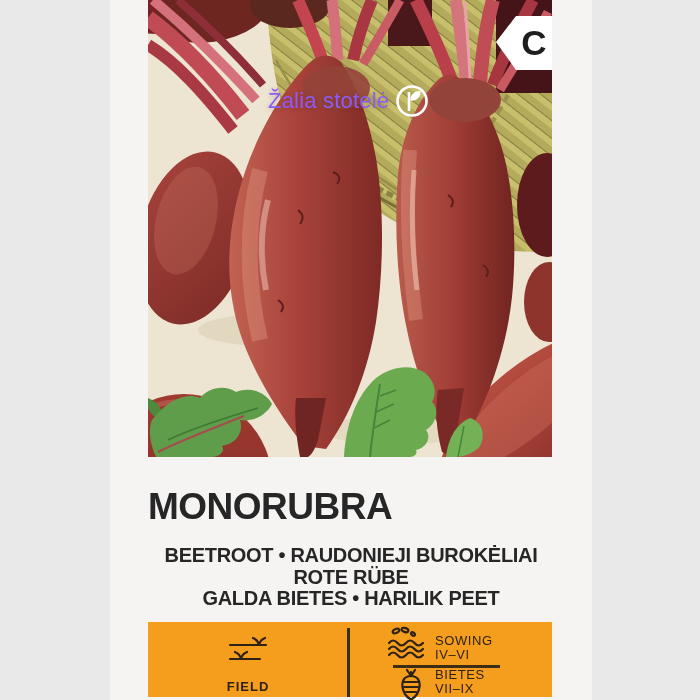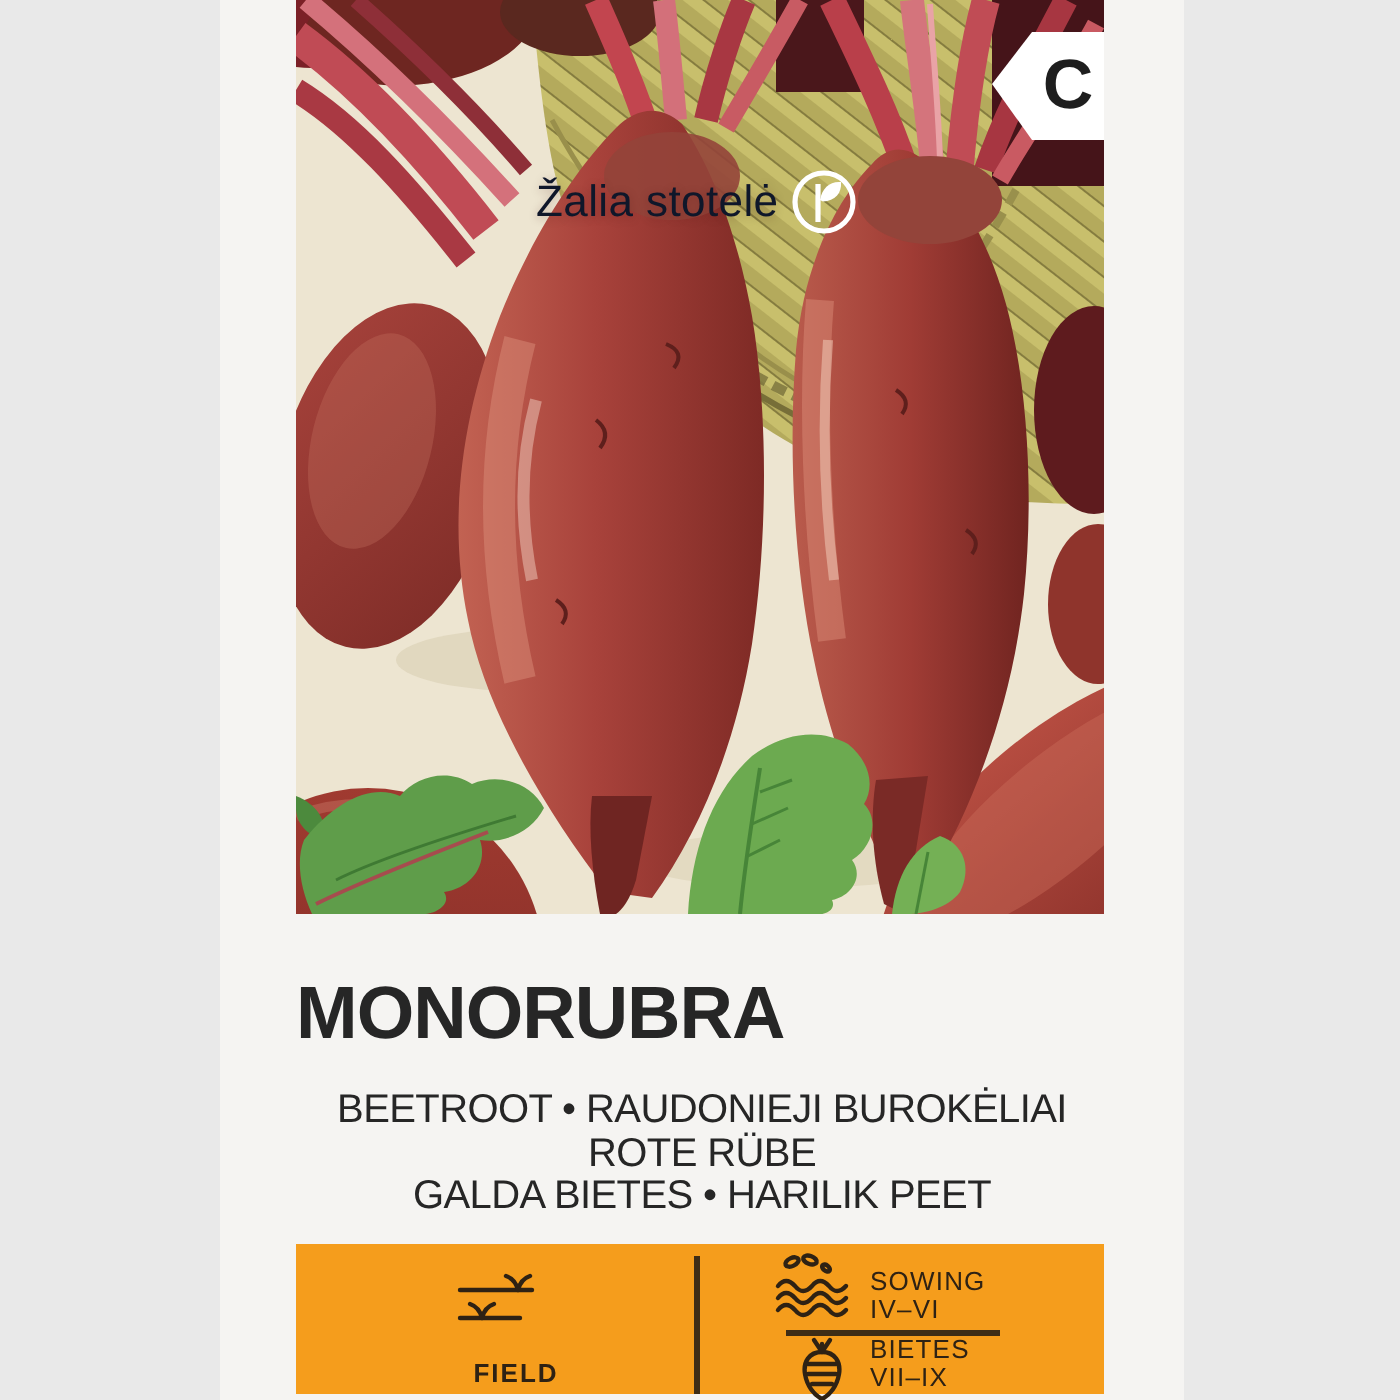--- a/index.html
+++ b/index.html
@@ -1,36 +1,36 @@
 <!DOCTYPE html>
 <html><head>
 <meta charset="utf-8">
 <style>
   html,body{margin:0;padding:0}
   .page{position:relative;width:700px;height:700px;background:#E9E9E9;overflow:hidden;
         font-family:"Liberation Sans","DejaVu Sans",sans-serif;}
   .packet{position:absolute;left:110px;top:0;width:482px;height:700px;background:#F5F4F2;}
   .photo{position:absolute;left:38px;top:0;width:404px;height:457px;overflow:hidden;}
   .photo svg{display:block;width:100%;height:100%;}
-  .brand{position:absolute;left:158px;top:84px;display:flex;align-items:center;gap:6px;color:#0f172a;}
+  .brand{position:absolute;left:158px;top:84px;display:flex;align-items:center;gap:6px;color:#8b5cf6;}
   .brand-text{font-size:22px;font-weight:500;letter-spacing:.2px;text-shadow:0 1px 5px rgba(70,20,20,.25);}
   .brand-mark{width:34px;height:34px;display:block;}
   .badge{position:absolute;left:386px;top:16px;width:56px;height:54px;}
   .badge svg{position:absolute;left:0;top:0;}
   .badge-letter{position:absolute;left:20px;top:0;width:36px;height:54px;display:flex;align-items:center;
         justify-content:center;font-size:35px;font-weight:700;color:#1E1E1E;}
   .title{position:absolute;left:38px;top:486px;width:404px;margin:0;
         font-size:37px;font-weight:700;letter-spacing:-.5px;color:#262626;}
   .subtitles{position:absolute;left:0;top:545px;width:482px;text-align:center;
-        font-size:20px;font-weight:400;line-height:21.5px;letter-spacing:-.3px;color:#262626;}
+        font-size:20px;font-weight:700;line-height:21.5px;letter-spacing:-.3px;color:#262626;}
   .panel{position:absolute;left:38px;top:622px;width:404px;height:75px;background:#F59D1C;color:#2E2214;}
   .v-divider{position:absolute;left:199px;top:6px;width:3px;height:69px;background:#3E2D16;}
   .h-divider{position:absolute;left:245px;top:43px;width:107px;height:3px;background:#3E2D16;}
   .field-icon{position:absolute;left:80px;top:9px;}
-  .field-label{position:absolute;left:10px;top:57px;width:200px;text-align:center;
+  .field-label{position:absolute;left:0;top:57px;width:200px;text-align:center;
         font-size:13px;font-weight:700;letter-spacing:1px;}
   .sowing-icon{position:absolute;left:238px;top:4px;}
   .harvest-icon{position:absolute;left:250px;top:46px;}
   .info-text{position:absolute;font-size:13px;font-weight:400;letter-spacing:.6px;line-height:14px;}
   .sowing-text{left:287px;top:12px;}
   .harvest-text{left:287px;top:46px;}
   .icon-stroke{stroke:#2E2214;stroke-width:2.2;fill:none;stroke-linecap:round;}
 </style>
 </head>
 <body>

